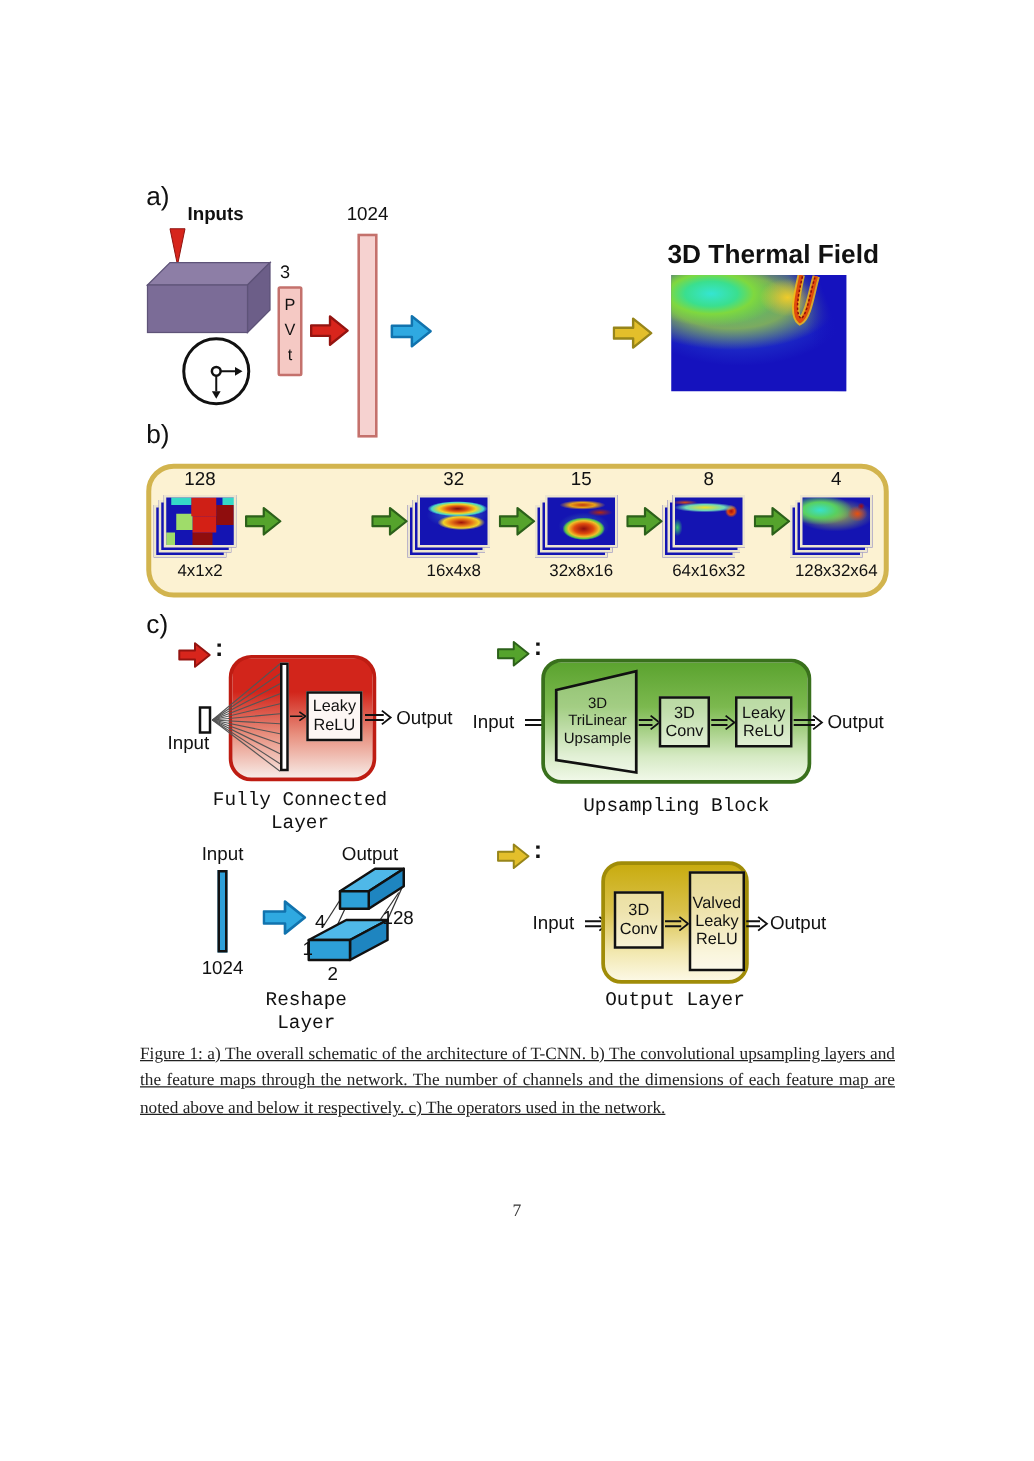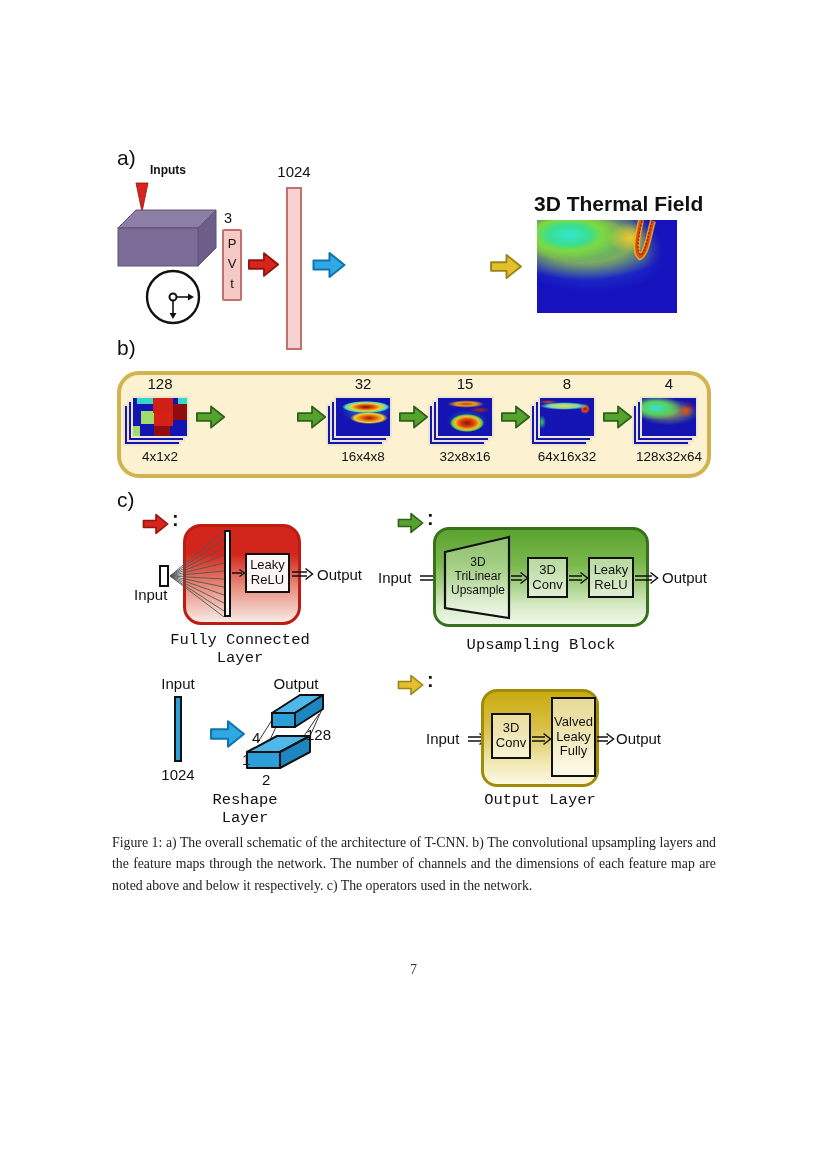--- a/index.html
+++ b/index.html
@@ -88,30 +88,30 @@
           background:linear-gradient(180deg,#c9ac10 0%,#d9c14a 40%,#f2e8b0 76%,#fcf8e4 100%);}
   .inner-box{border:2.5px solid #111;box-sizing:border-box;display:flex;align-items:center;justify-content:center;
              font-size:13px;line-height:1.12;text-align:center;}
   .inner-red{background:#fdf6f4;}
   .inner-green{background:rgba(255,255,255,0.5);}
   .inner-yellow{background:rgba(255,255,255,0.55);}
   .fc-inrect{width:10px;height:22px;background:#fff;border:2px solid #111;box-sizing:border-box;}
   .fc-bar2{width:7px;height:87px;background:#fff;border:2px solid #111;box-sizing:border-box;}
   .rs-bar{width:8px;height:66px;background:#2d9fd8;border:2px solid #111;box-sizing:border-box;}
   .trap-text{width:62px;text-align:center;font-size:12px;line-height:1.15;}
-  .caption{width:604px;font-size:13.8px;line-height:1.55;text-align:justify;color:#222;}
+  .caption{width:604px;font-size:13.8px;line-height:1.55;text-align:justify;color:#222;text-decoration:underline;}
   .pagenum{width:827px;text-align:center;font-size:14px;color:#333;}
 </style>
 </head>
 <body>
 
 <div class="page">
 
   <span class="abs panel-label" style="left:117px;top:146px;">a)</span>
-  <span class="abs bold" style="left:150px;top:163px;font-size:12px;">Inputs</span>
+  <span class="abs bold" style="left:150px;top:163px;font-size:15px;">Inputs</span>
 
   <svg class="abs" style="left:134px;top:182px;" width="16" height="32">
     <polygon points="2,1 14,1 8,30" fill="#d6251c" stroke="#8e1410" stroke-width="0.8"></polygon>
   </svg>
 
   <svg class="abs" style="left:112px;top:198px;" width="110" height="72">
     <polygon points="6,30 24,12 104,12 86,30" fill="#8d7ea6" stroke="#5e5378" stroke-width="1"></polygon>
     <polygon points="86,30 104,12 104,50 86,68" fill="#6c5e88" stroke="#5e5378" stroke-width="1"></polygon>
     <rect x="6" y="30" width="80" height="38" fill="#7b6c97" stroke="#5e5378" stroke-width="1"></rect>
   </svg>
@@ -319,21 +319,21 @@
       <path d="M1,5 H14 M1,9 H14 M12.5,1.5 L19.5,7 L12.5,12.5" fill="none" stroke="#111" stroke-width="1.5"></path>
     </svg>
   <div class="abs ol-box" style="left:481px;top:689px;"></div>
   <div class="abs inner-box inner-yellow pre" style="left:491px;top:713px;width:40px;height:46px;">3D
 Conv</div>
   <svg class="abs" style="left:531px;top:732px;" width="22" height="14">
       <path d="M1,5 H14 M1,9 H14 M12.5,1.5 L19.5,7 L12.5,12.5" fill="none" stroke="#111" stroke-width="1.5"></path>
     </svg>
   <div class="abs inner-box inner-yellow pre" style="left:551px;top:697px;width:45px;height:80px;">Valved
 Leaky
-Fully</div>
+ReLU</div>
   <svg class="abs" style="left:596px;top:732px;" width="20" height="14">
       <path d="M1,5 H12 M1,9 H12 M10.5,1.5 L17.5,7 L10.5,12.5" fill="none" stroke="#111" stroke-width="1.5"></path>
     </svg>
   <span class="abs op-label" style="left:616px;top:730px;">Output</span>
   <span class="abs op-caption" style="left:480px;top:791px;width:120px;">Output Layer</span>
 
   <div class="abs caption serif" style="left:112px;top:832px;">Figure 1: a) The overall schematic of the architecture of T-CNN. b) The convolutional upsampling layers and the feature maps through the network. The number of channels and the dimensions of each feature map are noted above and below it respectively. c) The operators used in the network.</div>
   <div class="abs pagenum serif" style="left:0;top:962px;">7</div>
 
 </div>

